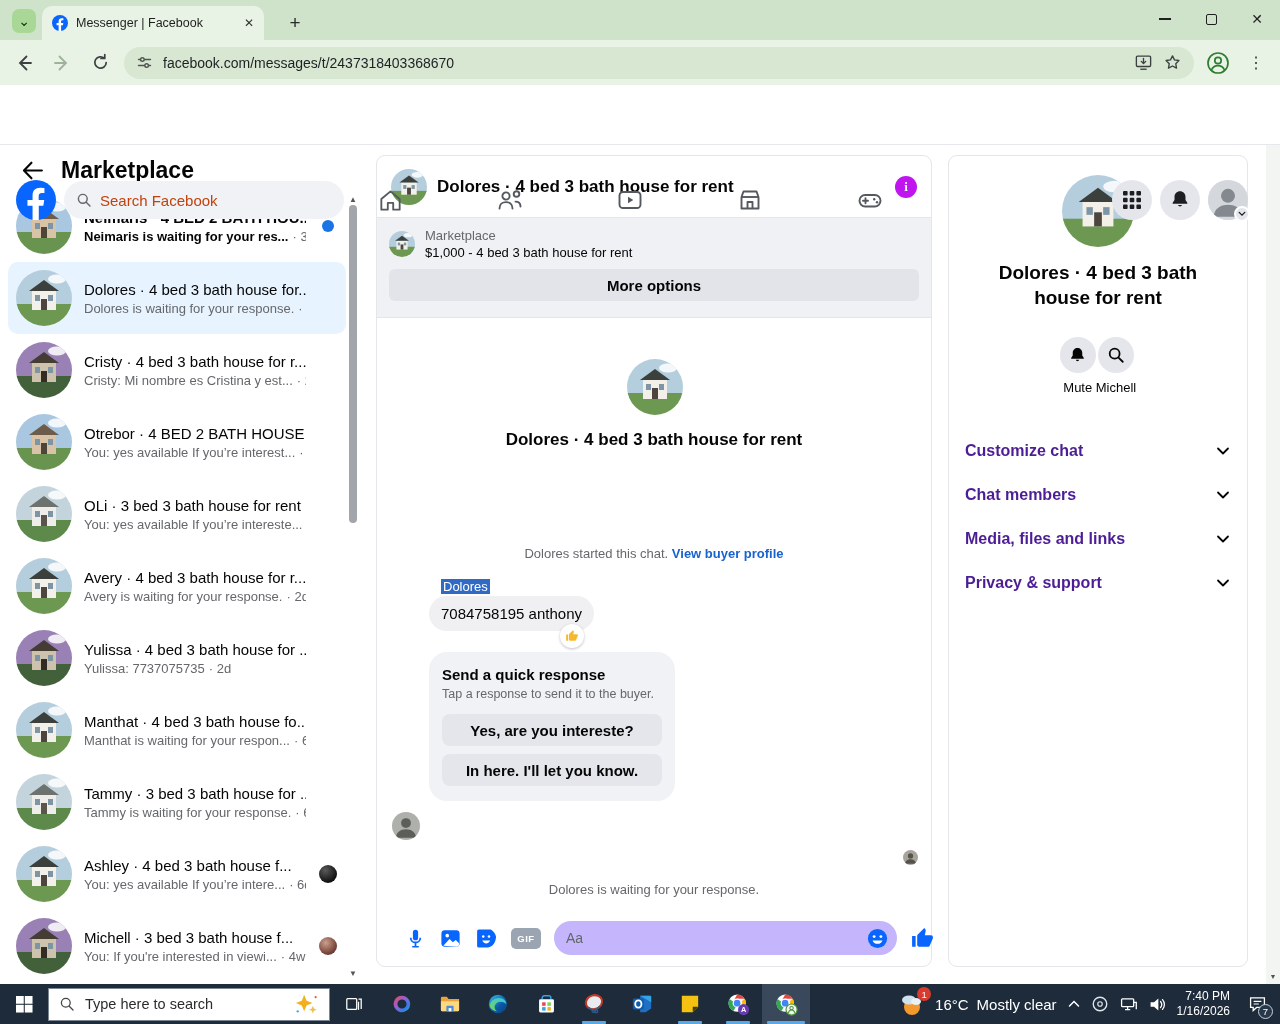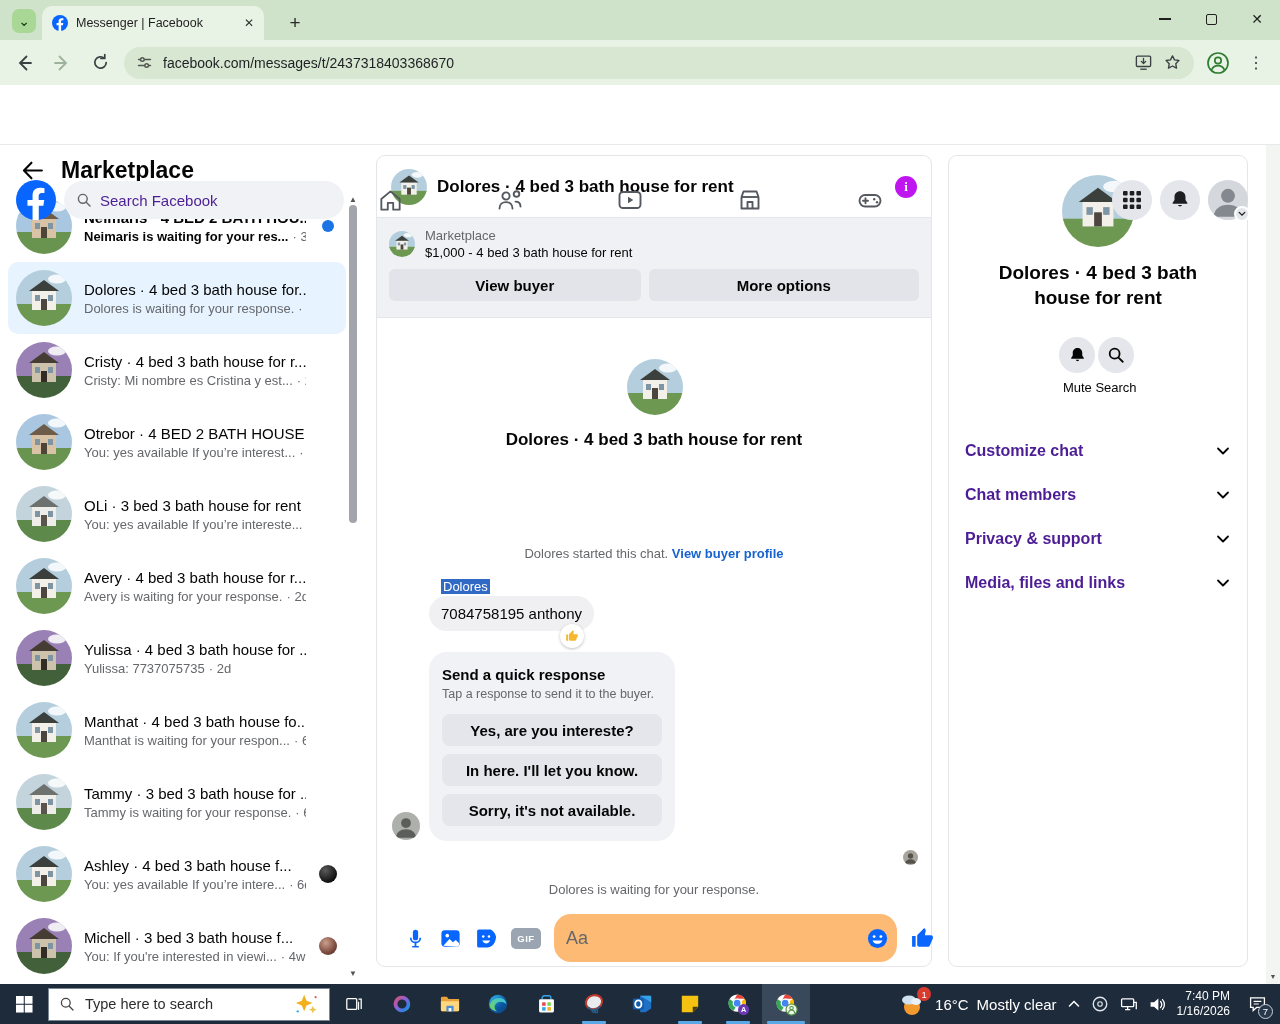--- a/index.html
+++ b/index.html
@@ -19,21 +19,21 @@
 .wclose{font-size:14px}
 .toolbar{position:absolute;left:0;top:40px;width:1280px;height:45px;background:#e9f3e5;display:flex;align-items:center;padding:0 10px;gap:10px}
 .nbtn{width:28px;height:28px;display:flex;align-items:center;justify-content:center}
 .urlbar{flex:1;height:32px;background:#d7e7d2;border-radius:16px;display:flex;align-items:center;gap:10px;padding:0 12px;font-size:14px;color:#1f2023}
 .urlbar .sp{flex:1}
 .avbtn{width:28px;height:28px;border-radius:50%;display:flex;align-items:center;justify-content:center}
 .menu3{font-size:16px;color:#3a3a3a;letter-spacing:0;width:20px;text-align:center}
 
 .fbbar{position:absolute;left:0;top:85px;width:1280px;height:60px;background:#fff;border-bottom:1px solid #e6e8eb;z-index:5}
 .flogo{position:absolute;left:16px;top:95px;width:40px;height:40px}
-.fbsearch{position:absolute;left:64px;top:96px;width:280px;height:38px;background:#f0f2f5;border-radius:19px;display:flex;align-items:center;gap:8px;padding:0 12px;color:#4c1d95;font-size:15px}
+.fbsearch{position:absolute;left:64px;top:96px;width:280px;height:38px;background:#f0f2f5;border-radius:19px;display:flex;align-items:center;gap:8px;padding:0 12px;color:#c2410c;font-size:15px}
 .navtabs{position:absolute;left:330px;top:85px;width:600px;height:60px;display:flex}
 .navtab{width:120px;height:60px;display:flex;align-items:center;justify-content:center}
 .fbright{position:absolute;right:32px;top:95px;display:flex;gap:8px}
 .fbc{width:40px;height:40px;border-radius:50%;background:#e4e6eb;display:flex;align-items:center;justify-content:center;position:relative}
 .fbc .badgechev{position:absolute;right:-2px;bottom:-2px;width:16px;height:16px;border-radius:50%;background:#e4e6eb;border:2px solid #fff;display:flex;align-items:center;justify-content:center}
 
 .page{position:absolute;left:0;top:145px;width:1280px;height:839px;background:#fff}
 .pg-scroll{position:absolute;right:0;top:-60px;width:14px;height:899px;background:#f3f5f2}
 .pg-scroll .a{position:absolute;left:0;width:14px;text-align:center;font-size:7px;color:#4d5550}
 
@@ -83,21 +83,21 @@
 .qcard .qs{font-size:12.5px;color:#65676b;margin-top:4px}
 .qopts{display:flex;flex-direction:column;gap:8px;margin-top:13px}
 .qbtn{height:32px;background:#e4e6eb;border-radius:8px;font-size:15px;font-weight:700;color:#050505;display:flex;align-items:center;justify-content:center}
 .pav{border-radius:50%;overflow:hidden;display:block}
 .sender-av{position:absolute;left:15px;top:494px;width:28px;height:28px}
 .seen-av{position:absolute;left:526px;top:532px;width:15px;height:15px}
 .status{position:absolute;left:0;top:564px;width:100%;text-align:center;font-size:13px;color:#65676b}
 .composer{position:absolute;left:16px;bottom:8px;width:100%;height:40px;display:flex;align-items:center;gap:13px;padding:0 12px}
 .cico{flex:0 0 auto}
 .gif{width:30px;height:21px;border-radius:5px;background:#9aa5b1;color:#fff;font-size:9.5px;font-weight:700;display:flex;align-items:center;justify-content:center;letter-spacing:.5px}
-.cinput{flex:1;height:48px;background:#fdba74;border-radius:17px;display:flex;align-items:center;padding:0 8px 0 12px;font-size:18px;color:#65676b}
+.cinput{flex:1;height:34px;background:#c4b5fd;border-radius:17px;display:flex;align-items:center;padding:0 8px 0 12px;font-size:14px;color:#65676b}
 .cinput .ph{flex:1}
 
 .details{left:948px;top:10px;width:300px;height:812px;text-align:center;padding-top:19px}
 .dt-av{width:72px;height:72px;margin:0 auto}
 .dt-title{margin:13px auto 0;width:250px;font-size:19px;line-height:25px;font-weight:700;color:#050505}
 .dactions{margin-top:27px;display:flex;justify-content:center;}
 .dact{display:flex;flex-direction:column;align-items:center;gap:7px}
 .dcirc{width:36px;height:36px;border-radius:50%;background:#e4e6eb;display:flex;align-items:center;justify-content:center}
 .dact .lbl{font-size:13px;color:#050505}
 .dsections{margin-top:34px;text-align:left}
@@ -543,21 +543,20 @@
             <svg viewBox="0 0 56 56">
               <use href="#house"></use>
             </svg>
           </span>
         <span>
           <div class="app">Marketplace</div>
           <div class="listing">$1,000 - 4 bed 3 bath house for rent</div>
         </span>
       </div>
       <div class="btns">
-        <div class="gbtn" style="flex:0.93">View buyer</div>
         <div class="gbtn" style="flex:1">More options</div>
       </div>
     </div>
     <div class="cbody">
       <span class="hav av-w intro-av">
           <svg viewBox="0 0 56 56">
             <use href="#house"></use>
           </svg>
         </span>
       <div class="intro-t">Dolores · 4 bed 3 bath house for rent</div>
@@ -574,21 +573,20 @@
       </span>
       <div class="qcard">
         <div class="qt">Send a quick response</div>
         <div class="qs">Tap a response to send it to the buyer.</div>
         <div class="qopts">
 
             <div class="qbtn">Yes, are you intereste?</div>
 
             <div class="qbtn">In here. I'll let you know.</div>
 
-            <div class="qbtn">Sorry, it's not available.</div>
 
         </div>
       </div>
       <span class="pav sender-av">
         <svg width="28" height="28" viewBox="0 0 24 24">
             <use href="#person" style="--pbg:#aeb0ab;--pfg:#5c5e5a"></use>
           </svg>
       </span>
       <span class="pav seen-av">
         <svg width="15" height="15" viewBox="0 0 24 24">
@@ -649,48 +647,48 @@
         </span>
         <span class="lbl">Mute</span>
       </div>
       <div class="dact">
         <span class="dcirc">
           <svg width="18" height="18" viewBox="0 0 20 20">
               <circle cx="8.5" cy="8.5" r="5.5" fill="none" stroke="#050505" stroke-width="2"></circle>
               <line x1="12.8" y1="12.8" x2="17.5" y2="17.5" stroke="#050505" stroke-width="2" stroke-linecap="round"></line>
             </svg>
         </span>
-        <span class="lbl">Search</span>
+        <span class="lbl">Michell</span>
       </div>
     </div>
     <div class="dsections">
 
         <div class="dsec">
           <span class="s">Customize chat</span>
           <svg width="16" height="16" viewBox="0 0 16 16">
             <path d="M3 5.5 L8 10.5 L13 5.5" fill="none" stroke="#050505" stroke-width="1.8" stroke-linecap="round" stroke-linejoin="round"></path>
           </svg>
         </div>
 
         <div class="dsec">
           <span class="s">Chat members</span>
           <svg width="16" height="16" viewBox="0 0 16 16">
             <path d="M3 5.5 L8 10.5 L13 5.5" fill="none" stroke="#050505" stroke-width="1.8" stroke-linecap="round" stroke-linejoin="round"></path>
           </svg>
         </div>
 
         <div class="dsec">
-          <span class="s">Privacy &amp; support</span>
+          <span class="s">Media, files and links</span>
           <svg width="16" height="16" viewBox="0 0 16 16">
             <path d="M3 5.5 L8 10.5 L13 5.5" fill="none" stroke="#050505" stroke-width="1.8" stroke-linecap="round" stroke-linejoin="round"></path>
           </svg>
         </div>
 
         <div class="dsec">
-          <span class="s">Media, files and links</span>
+          <span class="s">Privacy &amp; support</span>
           <svg width="16" height="16" viewBox="0 0 16 16">
             <path d="M3 5.5 L8 10.5 L13 5.5" fill="none" stroke="#050505" stroke-width="1.8" stroke-linecap="round" stroke-linejoin="round"></path>
           </svg>
         </div>
 
     </div>
   </div>
 </div>
 
 <div class="taskbar">

